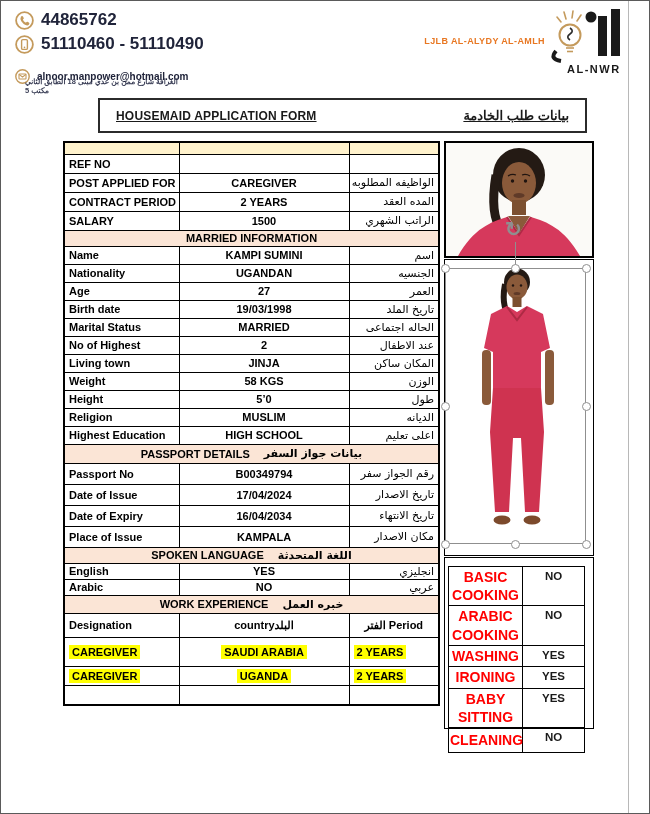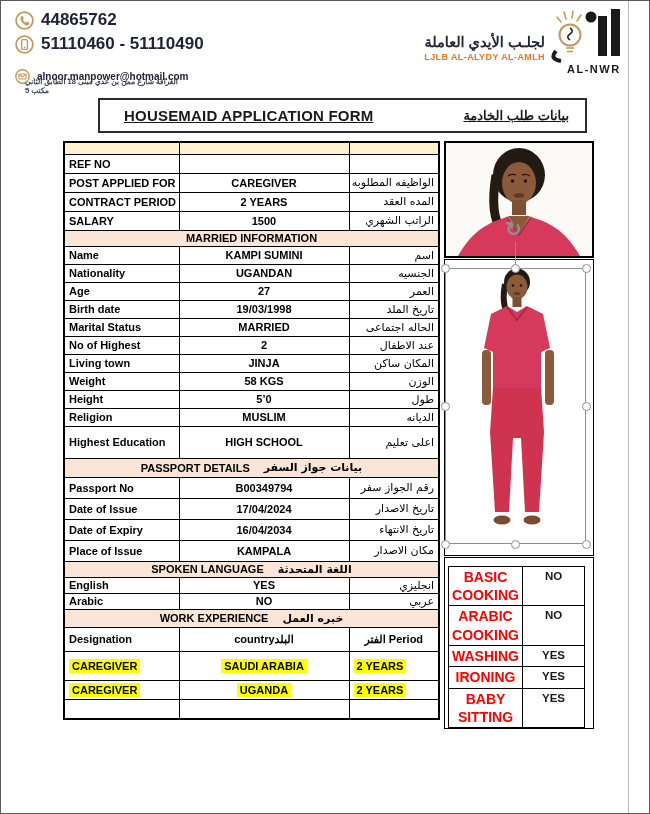--- a/index.html
+++ b/index.html
@@ -15,21 +15,21 @@
   .address{position:absolute;left:24px;top:76px;width:170px;font-size:7.5px;color:#3a3e56;direction:rtl;text-align:left;font-weight:bold;}
 
   .brand{position:absolute;left:372px;top:33px;width:172px;text-align:right;}
   .brand-ar{font-size:14.5px;font-weight:bold;color:#222638;direction:rtl;}
   .brand-en{font-size:9px;font-weight:bold;color:#E87722;letter-spacing:.4px;margin-top:2px;}
   .logo{position:absolute;left:549px;top:8px;width:78px;}
   .logo-text{position:absolute;left:566px;top:62px;font-size:11px;font-weight:bold;letter-spacing:1.5px;color:#1a1a1a;}
 
   
   .title-box{position:absolute;left:97px;top:97px;width:489px;height:35px;border:2px solid #2b2b2b;background:#fff;display:flex;align-items:center;justify-content:space-between;padding:0 16px;box-sizing:border-box;}
-  .title-en{font-size:15px;font-weight:bold;color:#1a1a1a;text-decoration:underline;letter-spacing:.2px;margin-left:8px;}
+  .title-en{font-size:12px;font-weight:bold;color:#1a1a1a;text-decoration:underline;letter-spacing:.2px;}
   .title-ar{font-size:13px;font-weight:bold;color:#1a1a1a;text-decoration:underline;direction:rtl;}
 
   
   #form-table{position:absolute;left:62px;top:140px;width:375px;border-collapse:collapse;table-layout:fixed;}
   #form-table td{border:1px solid #000;padding:0 4px;font-size:11px;overflow:hidden;white-space:nowrap;box-sizing:border-box;}
   #form-table{border:2px solid #000;}
   td.lbl{font-weight:bold;text-align:left;color:#000;}
   td.val{font-weight:bold;text-align:center;color:#000;font-size:10.5px;}
   td.arl{text-align:right;direction:rtl;font-size:11.5px;font-family:"DejaVu Sans",sans-serif;color:#000;}
   tr.section td{background:#FBE5D6;text-align:center;font-weight:bold;font-size:11.5px;}
@@ -83,21 +83,20 @@
           <circle cx="7.5" cy="7.5" r="6.7" fill="none" stroke="#C49A5C" stroke-width="1.4"></circle>
           <rect x="4" y="5" width="7" height="5" rx=".6" fill="none" stroke="#C49A5C" stroke-width="1.1"></rect>
           <path d="M4 5.4 l3.5 2.6 3.5-2.6" fill="none" stroke="#C49A5C" stroke-width="1.1"></path>
         </svg>
     </span>
     <span>alnoor.manpower@hotmail.com</span>
   </div>
   <div class="address">الغرافة شارع ممن بن عدي مبنى 18 الطابق الثاني مكتب 5</div>
 
   <div class="brand">
-    <div class="brand-ar">لجلـب الأيدي العاملة</div>
     <div class="brand-en">LJLB AL-ALYDY AL-AMLH</div>
   </div>
   <div class="logo">
     <svg width="78" height="54" viewBox="0 0 78 54">
       <g stroke="#C49A5C" stroke-width="1.6" stroke-linecap="round">
         <line x1="7" y1="8" x2="11" y2="13"></line>
           <line x1="14" y1="3" x2="16" y2="10"></line>
           <line x1="23" y1="2" x2="22" y2="9"></line>
           <line x1="31" y1="6" x2="27" y2="12"></line>
       </g>
@@ -200,21 +199,21 @@
         <tr style="height: 18px;">
           <td class="lbl">Height</td>
           <td class="val">5’0</td>
           <td class="arl">طول</td>
         </tr>
         <tr style="height: 18px;">
           <td class="lbl">Religion</td>
           <td class="val">MUSLIM</td>
           <td class="arl">الديانه</td>
         </tr>
-        <tr style="height: 32px;">
+        <tr style="height: 18px;">
           <td class="lbl">Highest Education</td>
           <td class="val">HIGH SCHOOL</td>
           <td class="arl">اعلى تعليم</td>
         </tr>
         <tr class="section" style="height: 19px;">
           <td class="" colspan="3">
             <div class="sec-wrap">
               <span>PASSPORT DETAILS</span>
               <span class="sec-ar">بيانات جواز السفر</span>
             </div>
@@ -359,18 +358,22 @@
             <td class="sk-value">YES</td>
           </tr>
           <tr style="height: 22px;">
             <td class="sk-label">IRONING</td>
             <td class="sk-value">YES</td>
           </tr>
           <tr style="height: 23px;">
             <td class="sk-label">BABY SITTING</td>
             <td class="sk-value">YES</td>
           </tr>
+          <tr style="height: 25px;">
+            <td class="sk-label">CLEANING</td>
+            <td class="sk-value">NO</td>
+          </tr>
         </tbody>
     </table>
   </div>
 
   <div class="page-edge"></div>
 </div>
 
 </body></html>

